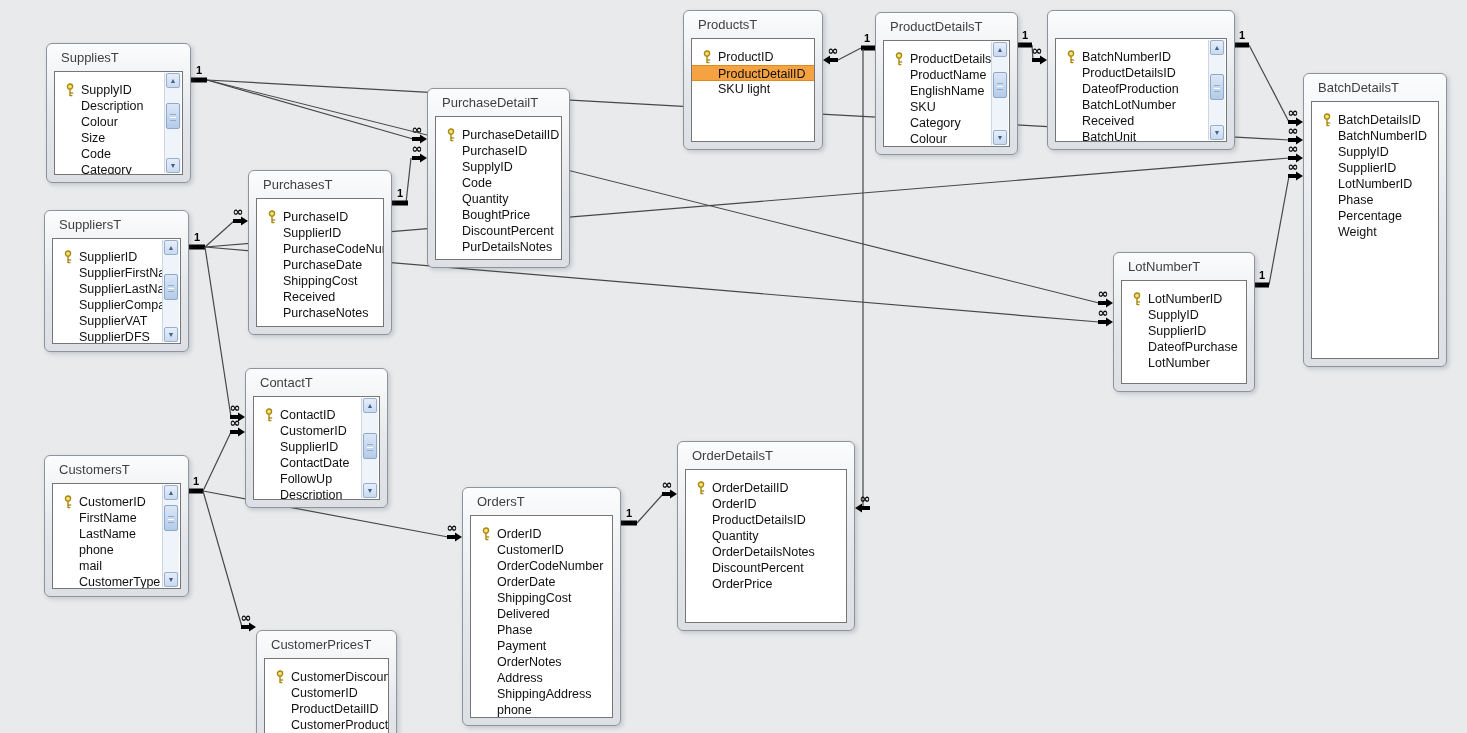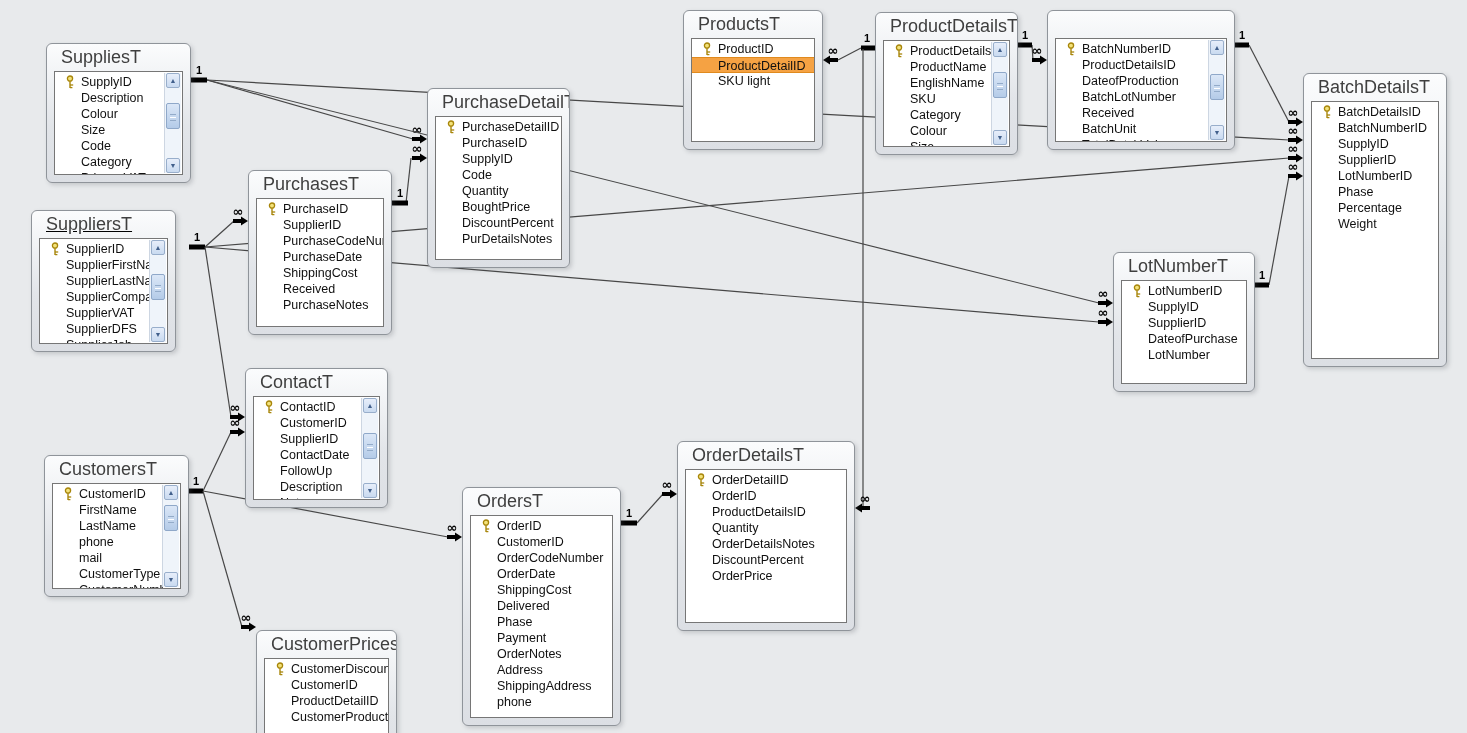--- a/index.html
+++ b/index.html
@@ -7,25 +7,25 @@
   #canvas{position:relative;width:1467px;height:733px;background:#e8eaec;overflow:hidden;}
   #rel-svg{position:absolute;left:0;top:0;z-index:1;}
   .table-window{
     position:absolute;z-index:2;box-sizing:border-box;
     border:1px solid #8f949a;border-radius:6px;
     background:linear-gradient(#fbfcfd,#e2e5e9 60%,#dcdfe4);
     box-shadow:2px 2px 4px rgba(90,96,104,.25);
   }
   .tw-title{
     height:28px;line-height:27px;padding-left:14px;
-    font-size:18px;color:#3f3f3f;white-space:nowrap;overflow:hidden;
+    font-size:13px;color:#3f3f3f;white-space:nowrap;overflow:hidden;
   }
   .tw-list{
     position:absolute;left:7px;right:7px;top:27px;bottom:7px;
-    background:#fff;border:1px solid #767676;overflow:hidden;padding-top:2px;box-sizing:border-box;
+    background:#fff;border:1px solid #767676;overflow:hidden;padding-top:10px;box-sizing:border-box;
   }
   .field-row{
     position:relative;height:16px;line-height:16px;padding-left:26px;
     font-size:12.5px;color:#101010;white-space:nowrap;overflow:hidden;
   }
   .field-row.hl{background:#f5a243;border-top:1px solid #e08a1e;border-bottom:1px solid #e08a1e;box-sizing:border-box;}
   .key-ic{position:absolute;left:9px;top:1px;width:12px;height:14px;}
   .sbar{
     position:absolute;top:1px;right:1px;bottom:1px;width:16px;
     background:#eff4fa;border-left:1px solid #cdd6e2;
@@ -187,21 +187,21 @@
         <div class="field-row"><span>Code</span></div>
         <div class="field-row"><span>Category</span></div>
         <div class="field-row"><span>PricenoVAT</span></div>
         <div class="sbar">
           <div class="sb-btn sb-up">▲</div>
           <div class="sb-thumb" style="top: 30px;"></div>
           <div class="sb-btn sb-dn">▼</div>
         </div>
       </div>
     </div>
-    <div class="table-window" style="left: 31px; top: 210px; width: 145px; height: 142px; text-decoration: underline;">
+    <div class="table-window" style="left: 44px; top: 210px; width: 145px; height: 142px;">
       <div class="tw-title">SuppliersT</div>
       <div class="tw-list" style="padding-right: 17px;">
         <div class="field-row"><span class="key-ic"><svg viewBox="0 0 12 14" width="12" height="14">
               <circle cx="6" cy="3.6" r="2.6" fill="#f3e27a" stroke="#a8860b" stroke-width="1.3"></circle>
               <line x1="6" y1="6.2" x2="6" y2="13" stroke="#a8860b" stroke-width="1.4"></line>
               <line x1="6" y1="10" x2="9.2" y2="10" stroke="#a8860b" stroke-width="1.3"></line>
               <line x1="6" y1="12.6" x2="8.4" y2="12.6" stroke="#a8860b" stroke-width="1.3"></line>
             </svg></span><span>SupplierID</span></div>
         <div class="field-row"><span>SupplierFirstNa</span></div>
         <div class="field-row"><span>SupplierLastNar</span></div>

